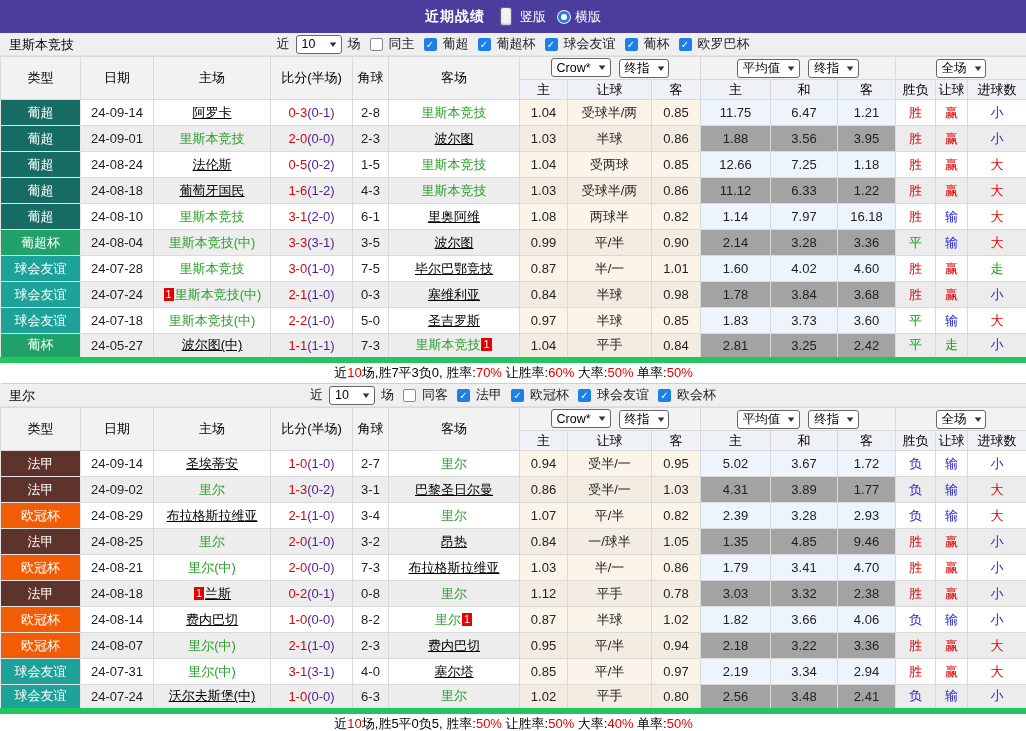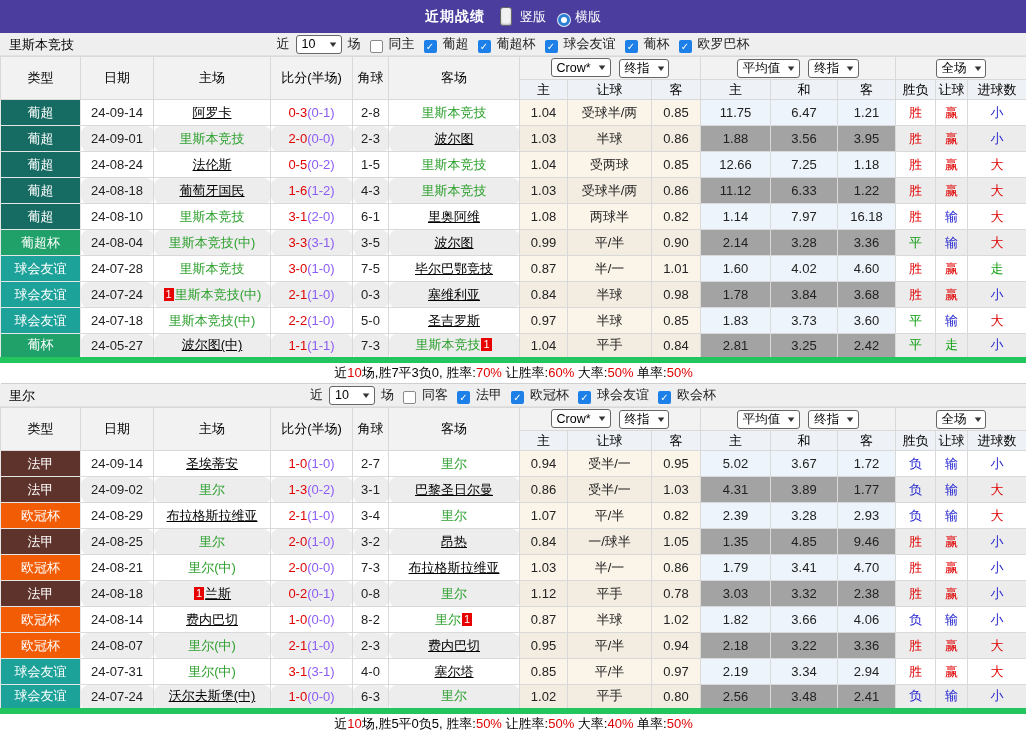--- a/index.html
+++ b/index.html
@@ -2,21 +2,21 @@
 <html><head>
 <meta charset="utf-8">
 <style>
   * { box-sizing: border-box; margin: 0; padding: 0; }
   body { font-family: "Liberation Sans", "DejaVu Sans", sans-serif; background: #fff; }
   .page { width: 1026px; height: 731px; background: #fff; overflow: hidden; font-size: 13px; color: #222; }
 
   
   .titlebar { height: 33px; display: flex; align-items: center; justify-content: center; gap: 12px; color: #fff; }
   .titlebar .title { font-weight: bold; font-size: 14px; letter-spacing: 1px; }
-  .radio-opt { display: inline-flex; align-items: flex-end; gap: 5px; font-size: 13px; cursor: default; }
+  .radio-opt { display: inline-flex; align-items: center; gap: 5px; font-size: 13px; cursor: default; }
   .radio-dot { width: 12px; height: 12px; border-radius: 50%; display: inline-block; }
   .radio-dot.sel { background: #f2f2f2; box-shadow: inset 0 -1px 2px #b9b9c9; }
   .radio-dot.unsel { background: #fff; border: 3px solid #2a7fd4; box-shadow: 0 0 0 1px #e8e8f4; }
 
   
   .filterbar { height: 23px; background: #efefef; position: relative; display: flex; align-items: center; justify-content: center; border-bottom: 1px solid #e2e2e2; }
   .teamname { position: absolute; left: 9px; top: 0; height: 23px; line-height: 23px; color: #000; }
   .filters { display: flex; align-items: center; gap: 3px; font-size: 13px; }
   .cb { width: 13px; height: 13px; display: inline-flex; align-items: center; justify-content: center; font-size: 10px; border-radius: 2px; margin: 0 1px 0 6px; }
   .cb.checked { color: #fff; }
@@ -26,35 +26,35 @@
 
   
   table { border-collapse: collapse; table-layout: fixed; width: 1026px; padding-left: 32px; }
   th, td { border: 1px solid #d9d9d9; text-align: center; overflow: hidden; white-space: nowrap; }
   thead th { background: #f2f2f2; font-weight: normal; color: #000; }
   thead tr.ddrow th { height: 23px; }
   thead tr.subrow th { height: 20px; background: #eef1f5; }
   tbody td { height: 26px; font-size: 13px; }
 
   tr.odd  .gA { background: #ffffff; }
-  tr.even .gA { background: #ededed; border-radius: 8px; }
+  tr.even .gA { background: #ededed; }
   tr.odd  .gB { background: #fbf4e9; }
   tr.even .gB { background: #f3ece1; }
   tr.odd  .gC { background: #edf4fb; }
   tr.even .gC { background: #a3a3a3; }
   tr.odd  .gD { background: #ffffff; }
   tr.even .gD { background: #ececec; }
 
   td.badge { color: #fff; border-color: #e6e6e6; font-size: 13px; }
   .t-r { color: #e00000; }
   .t-b { color: #2525cf; }
   .t-g { color: #0f9d0f; }
   .tm-g { color: #2b9f2b; }
   .tm-k { color: #000; text-decoration: underline; }
-  .ht { color: #8b5cf6; }
+  .ht { color: #4c1d95; }
   .card { display: inline-block; background: #e60000; color: #fff; font-size: 11px; line-height: 13px; padding: 0 2px; margin: 0 1px; vertical-align: 1px; }
 
   td.summary { height: 24px; border-left: none; border-right: none; border-top: 6px solid #22c55e; border-bottom: 1px solid #cfcfcf; background: #fff; font-size: 13px; color: #000; }
 </style>
 </head>
 <body>
 
 <div class="page">
   <div class="titlebar" id="titlebar" style="background: rgb(74, 61, 158);">
     <span class="title">近期战绩</span>

